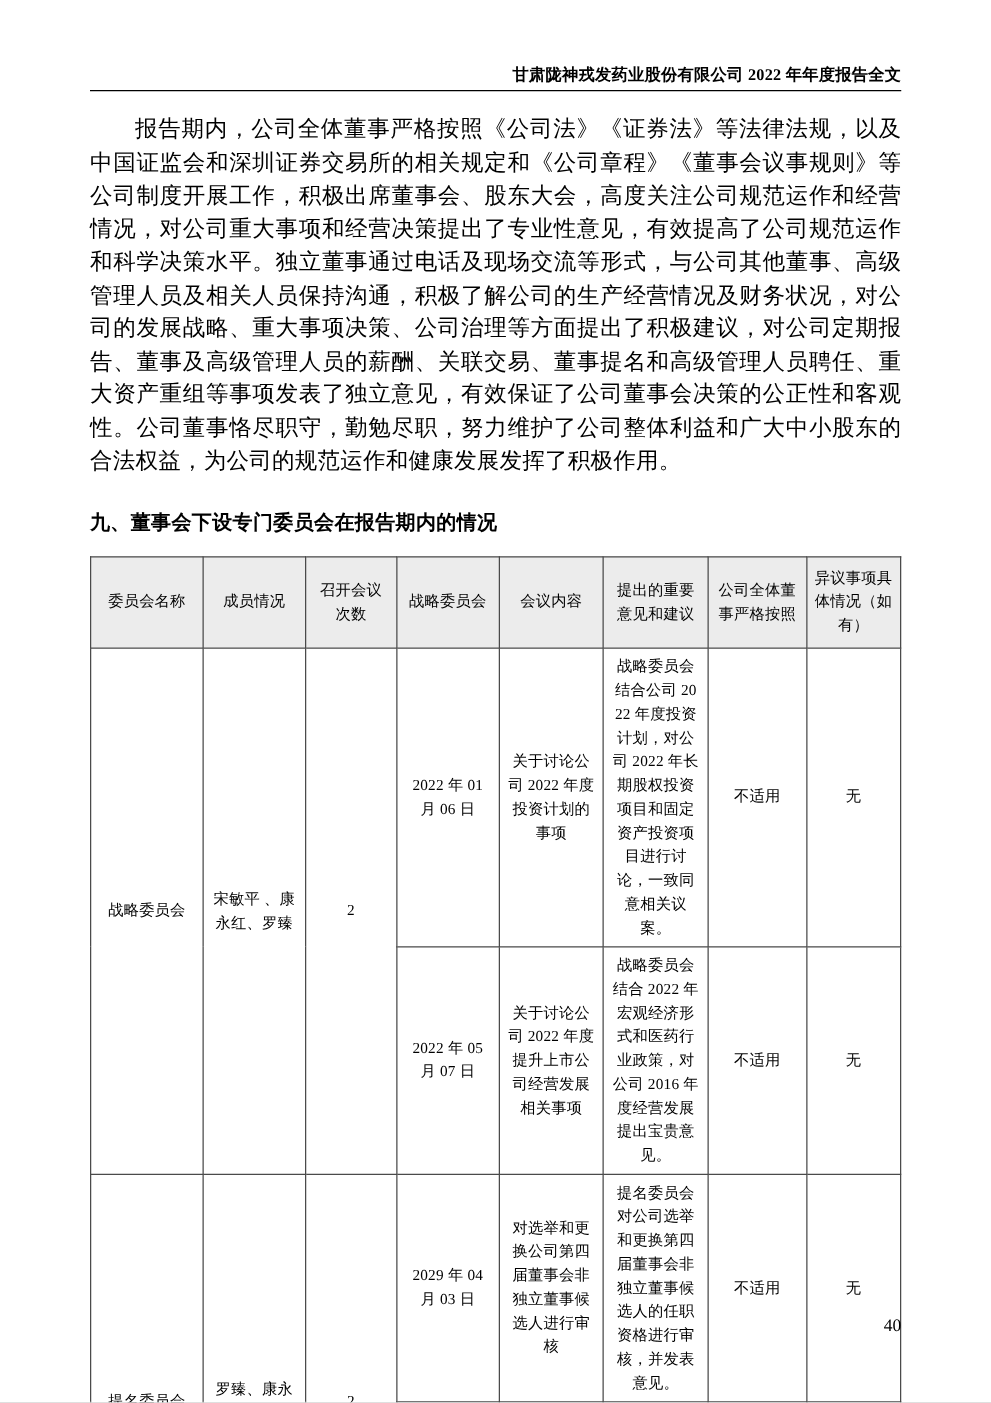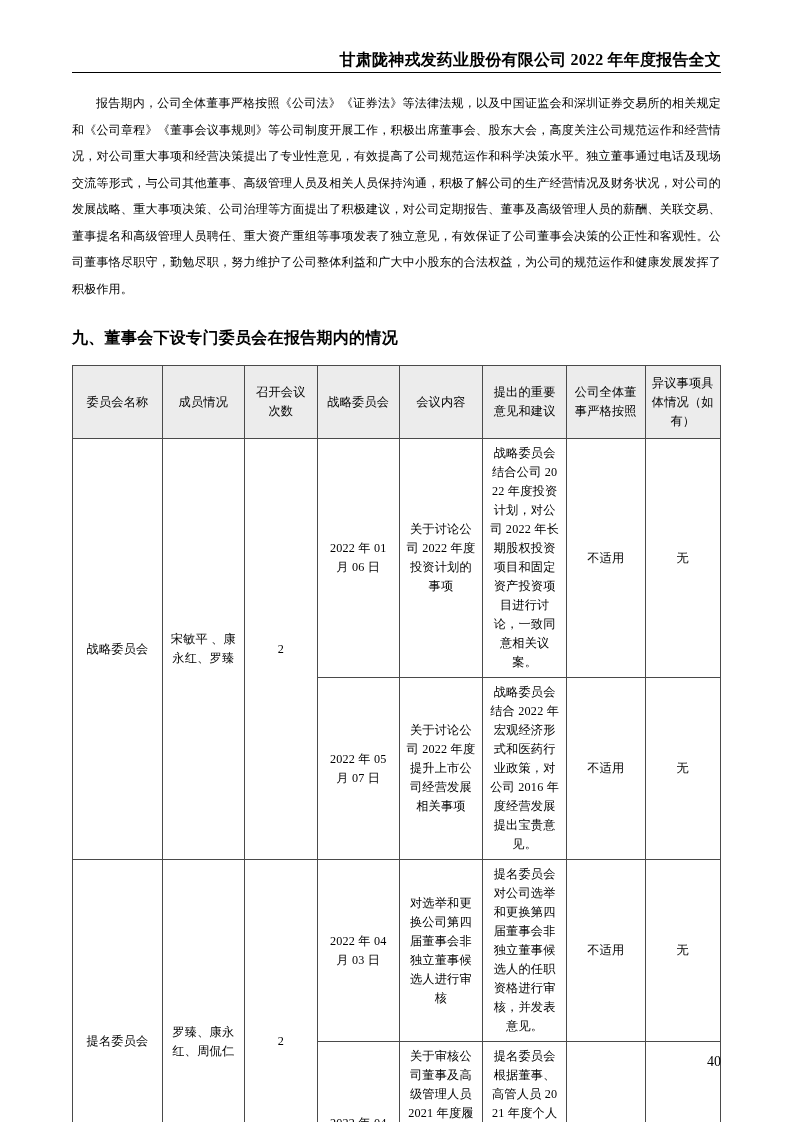--- a/index.html
+++ b/index.html
@@ -19,38 +19,38 @@
     overflow: hidden;
   }
   .header-area {
     position: absolute;
     top: 52px;
     left: 72px;
     right: 72px;
   }
   .header-text {
     text-align: right;
-    font-size: 16px;
+    font-size: 13px;
     font-weight: bold;
     letter-spacing: 0.2px;
     line-height: 16px;
   }
   .header-rule {
     border: 0;
     border-top: 1.2px solid #000;
     margin: 4px 0 0 0;
   }
   .content {
     position: absolute;
     top: 90px;
     left: 72px;
     width: 649px;
   }
   p.para {
-    font-size: 12px;
+    font-size: 18px;
     line-height: 26.5px;
     text-align: justify;
     text-justify: inter-ideograph;
     margin: 0 0 6px 0;
     text-indent: 2em;
     letter-spacing: 0.2px;
   }
   h2.section-title {
     font-size: 16px;
     font-weight: bold;
@@ -152,21 +152,21 @@
           <td>关于讨论公司 2022 年度提升上市公司经营发展相关事项</td>
           <td>战略委员会结合 2022 年宏观经济形式和医药行业政策，对公司 2016 年度经营发展提出宝贵意见。</td>
           <td>不适用</td>
           <td>无</td>
         </tr>
 
         <tr>
           <td rowspan="2" class="tall">提名委员会</td>
           <td rowspan="2" class="tall">罗臻、康永红、周侃仁</td>
           <td rowspan="2" class="tall">2</td>
-          <td>2022 年 04 月 03 日</td>
+          <td>2029 年 04 月 03 日</td>
           <td>对选举和更换公司第四届董事会非独立董事候选人进行审核</td>
           <td>提名委员会对公司选举和更换第四届董事会非独立董事候选人的任职资格进行审核，并发表意见。</td>
           <td>不适用</td>
           <td>无</td>
         </tr>
         <tr>
           <td>2022 年 04 月 21 日</td>
           <td>关于审核公司董事及高级管理人员 2021 年度履职情况的事项；关于聘任公司副总经理的提名意见</td>
           <td>提名委员会根据董事、高管人员 2021 年度个人述职情况，查阅个人资料对董事及高管人员 2021 年</td>
           <td>不适用</td>

